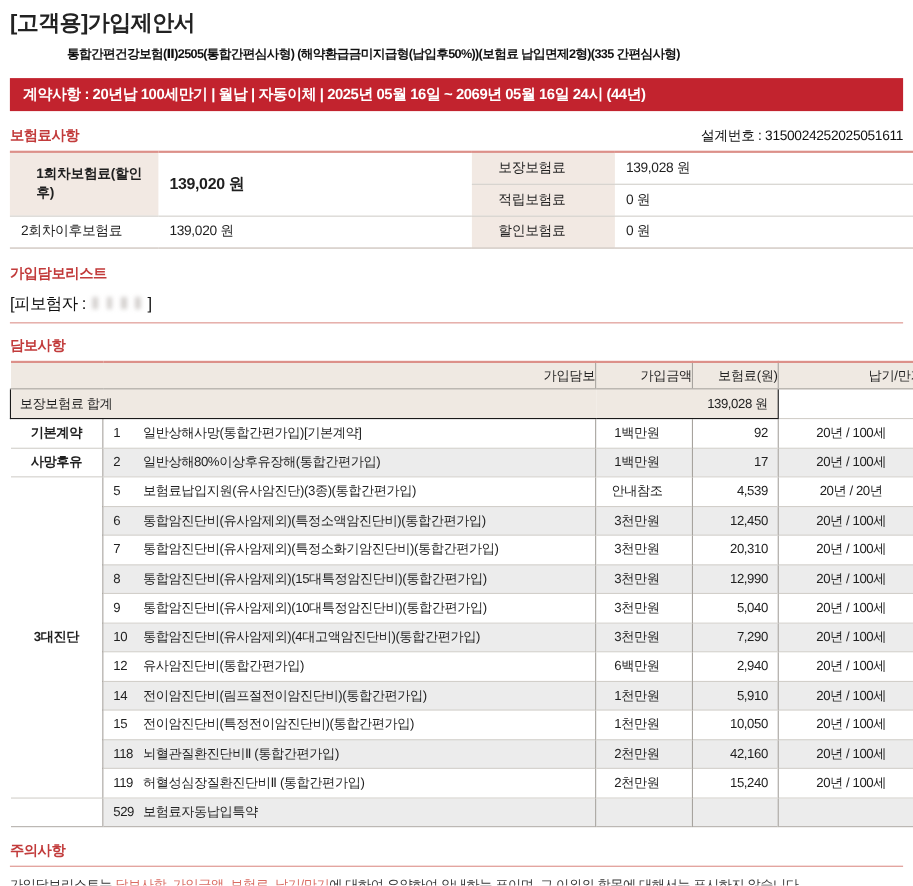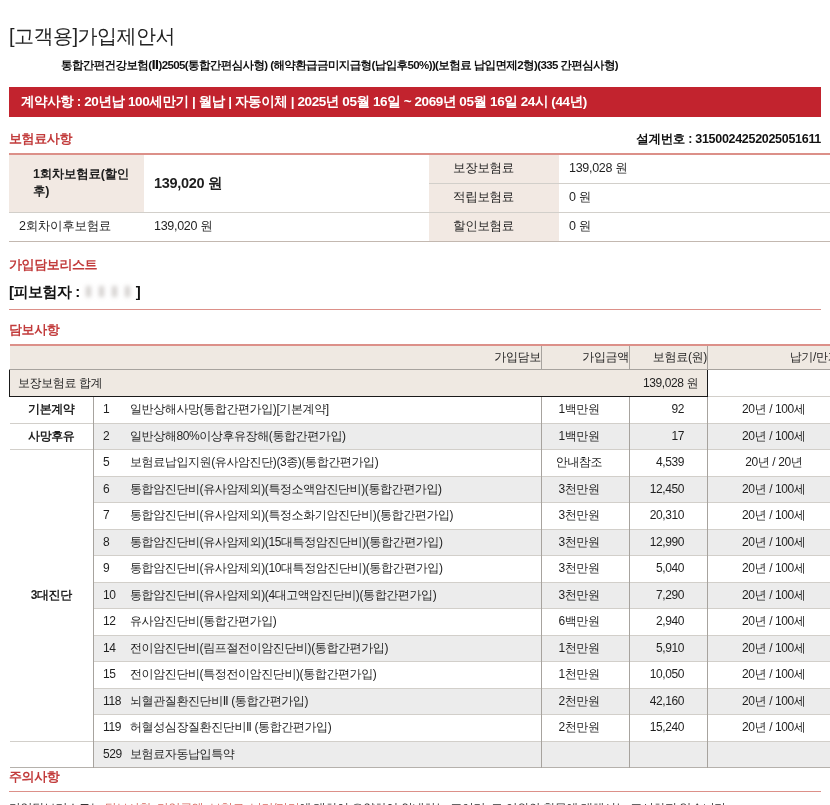--- a/index.html
+++ b/index.html
@@ -16,47 +16,47 @@
   }
   *{box-sizing:border-box;margin:0;padding:0;}
   html,body{background:#ffffff;}
   body{
     width:830px;height:805px;overflow:hidden;
     font-family:"Liberation Sans","DejaVu Sans",sans-serif;
     color:#1f1f1f;
   }
   .page{padding:7px 9px 0 9px;}
 
-  .title{font-size:20px;font-weight:400;letter-spacing:-0.5px;color:#222;margin-top:16px;}
+  .title{font-size:20px;font-weight:700;letter-spacing:-0.5px;color:#222;}
   .subtitle{margin:8px 0 0 52px;font-size:11.5px;font-weight:bold;letter-spacing:-0.6px;color:#111;}
 
   .banner{
     margin-top:14px;height:30px;line-height:30px;
     background:var(--banner-bg);color:#fff;
     font-size:13.5px;font-weight:bold;letter-spacing:-0.4px;
     padding-left:12px;
   }
 
   .sec-head{color:var(--heading);font-size:13px;font-weight:bold;letter-spacing:-0.4px;}
   .sec-head-row{margin-top:13px;display:flex;justify-content:space-between;align-items:flex-end;text-align:right;}
-  .design-no{font-size:12.5px;font-weight:bold;color:#111;letter-spacing:-0.3px;}
+  .design-no{font-size:12.5px;font-weight:normal;color:#111;letter-spacing:-0.3px;}
 
   
   table{border-collapse:collapse;width:100%;table-layout:fixed;}
   .premium-table{margin-top:5px;border-top:2px solid var(--accent-line);border-bottom:1px solid #c3b8b0;}
   .premium-table td{height:29px;font-size:12.5px;letter-spacing:-0.3px;border-top:1px solid var(--hline);padding:0 10px;vertical-align:middle;}
   .premium-table tr:first-child td{border-top:none;}
   .premium-table td.beige{background:var(--label-bg);padding-left:24px;}
   .premium-table td.lbl-bold{font-weight:bold;}
   .premium-table td.val-big{font-size:14.5px;font-weight:bold;}
 
   
   .cov-list-head{margin-top:14px;}
   .insured{
-    margin-top:9px;font-size:15px;font-weight:bold;color:#111;letter-spacing:-0.5px;
+    margin-top:9px;font-size:15px;font-weight:normal;color:#111;letter-spacing:-0.5px;
     padding-bottom:7px;border-bottom:1px solid var(--accent-line);
   }
   .redacted{
     display:inline-block;width:44px;height:11px;margin:0 6px;vertical-align:baseline;
     background:repeating-linear-gradient(90deg,rgba(140,130,125,.38) 0 5px,transparent 5px 13px);
     filter:blur(2px);
   }
 
   .cov-head{margin-top:11px;}
   .cov-table{margin-top:5px;border-top:2px solid var(--accent-line);border-bottom:1px solid #b5b1ac;}
@@ -67,31 +67,31 @@
   .cov-table th:first-child{border-left:none;}
   .cov-table td{
     font-size:12px;letter-spacing:-0.4px;line-height:25.5px;height:25.5px;
     border-top:1px solid var(--hline);vertical-align:middle;white-space:nowrap;overflow:hidden;
   }
   .cov-table tr.alt td{background:var(--alt-row);}
   .group-cell{background:#fff !important;font-weight:bold;text-align:center;border-right:1px solid var(--grid);}
   .name-cell{padding-left:9px;border-right:1px solid var(--grid);}
   .row-no{display:inline-block;width:27px;}
   .amount-cell{text-align:center;padding-right:13px;border-right:1px solid var(--grid);}
-  .prem-cell{text-align:right;padding-right:23px;border-right:1px solid var(--grid);}
+  .prem-cell{text-align:right;padding-right:9px;border-right:1px solid var(--grid);}
   .term-cell{text-align:center;}
 
   
   .sum-row td{background:var(--header-bg);border-top:1.5px solid var(--sum-border);border-bottom:1.5px solid var(--sum-border);height:26px;line-height:26px;}
   .sum-row .sum-label{padding-left:8px;border-left:1.5px solid var(--sum-border);}
   .sum-row .sum-prem{text-align:right;padding-right:9px;border-right:1.5px solid var(--sum-border);}
   .sum-row .sum-term{background:#fff;border-top:1px solid transparent;border-bottom:1px solid var(--hline);}
 
   
-  .notice-head{padding-bottom:5px;border-bottom:1px solid var(--accent-line);}
+  .notice-head{margin-top:12px;padding-bottom:5px;border-bottom:1px solid var(--accent-line);}
   .notice-line{margin-top:7px;font-size:12px;letter-spacing:-0.4px;color:#333;line-height:1.6;}
   .notice-line .red{color:var(--notice-red);}
 </style>
 </head>
 <body>
 
 <div class="page">
 
   <div class="title">[고객용]가입제안서</div>
   <div class="subtitle">통합간편건강보험(Ⅱ)2505(통합간편심사형) (해약환급금미지급형(납입후50%))(보험료 납입면제2형)(335 간편심사형)</div>

